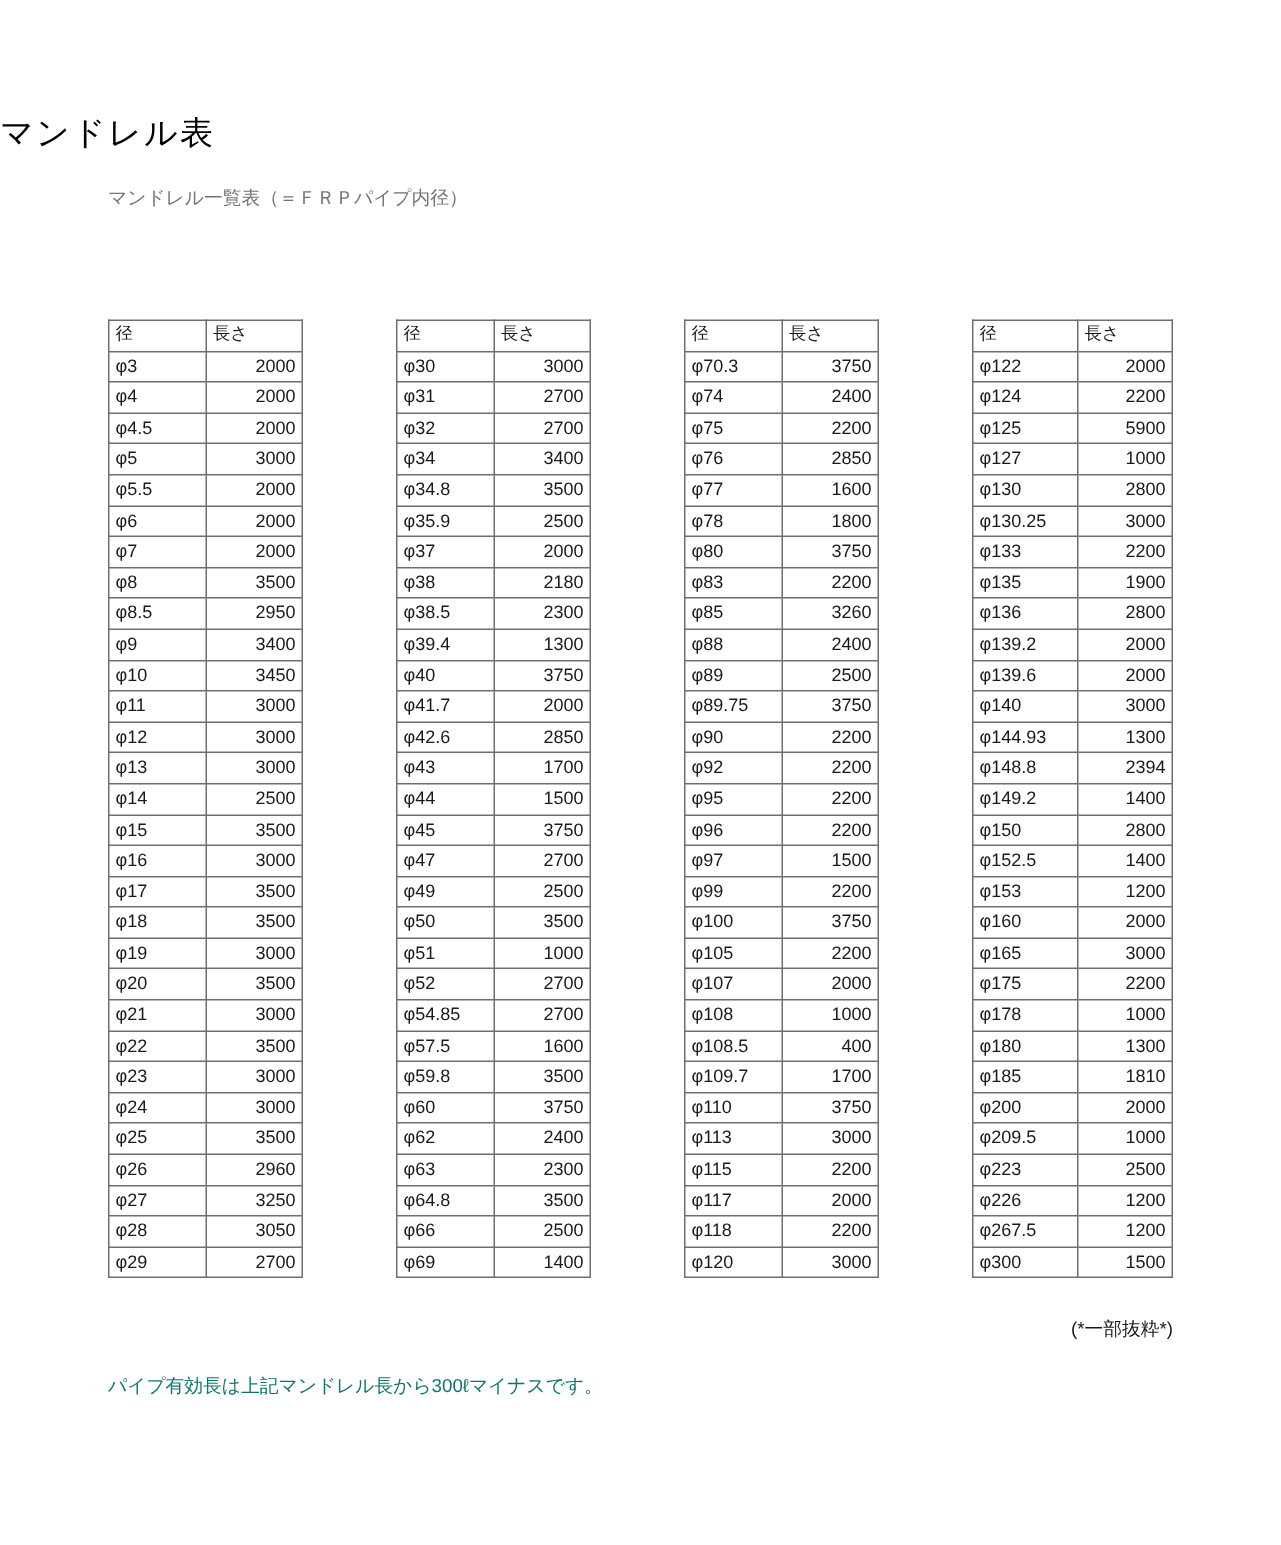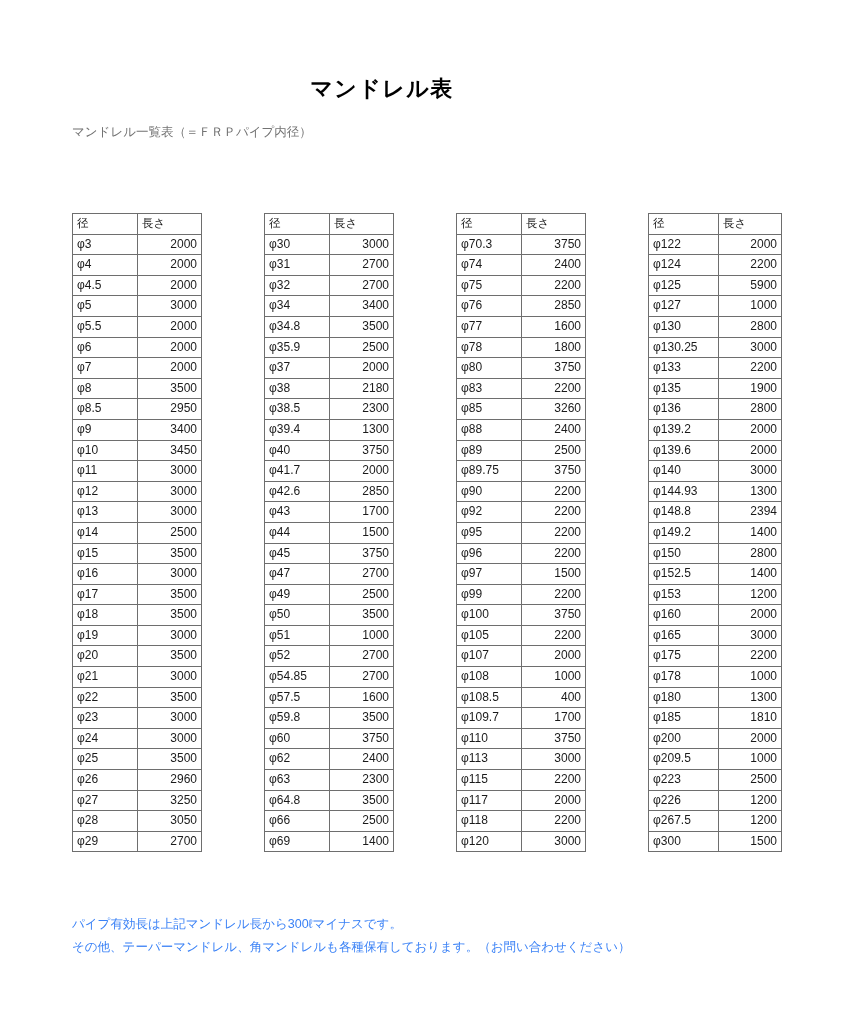--- a/index.html
+++ b/index.html
@@ -19,23 +19,23 @@
     position: relative;
     width: 854px;
     height: 1030px;
     box-sizing: border-box;
   }
   .doc-title {
     position: absolute;
     top: 74px;
     left: 0;
     width: 764px;
-    text-align: center;
+    text-align: left;
     font-size: 22px;
-    font-weight: bold;
+    font-weight: normal;
     letter-spacing: 1.5px;
     color: #000000;
   }
   .intro {
     position: absolute;
     top: 122px;
     left: 72px;
     font-size: 12.5px;
     line-height: 21px;
     color: #737373;
@@ -90,21 +90,21 @@
     text-align: right;
     font-size: 12.5px;
     color: #1a1a1a;
   }
   .footer {
     position: absolute;
     top: 913px;
     left: 72px;
     font-size: 12.5px;
     line-height: 23px;
-    color: #3b82f6;
+    color: #0f766e;
   }
   .footer div {
     white-space: nowrap;
   }
 </style>
 </head>
 <body>
 
 <div class="page">
 
@@ -646,19 +646,19 @@
             <td class="len">1200</td>
           </tr>
           <tr>
             <td class="dia">φ300</td>
             <td class="len">1500</td>
           </tr>
         </tbody>
       </table>
     </div>
 
+  <div class="excerpt-note">(*一部抜粋*)</div>
 
   <div class="footer">
     <div>パイプ有効長は上記マンドレル長から300ℓマイナスです。</div>
-    <div>その他、テーパーマンドレル、角マンドレルも各種保有しております。（お問い合わせください）</div>
   </div>
 
 </div>
 
 </body></html>

